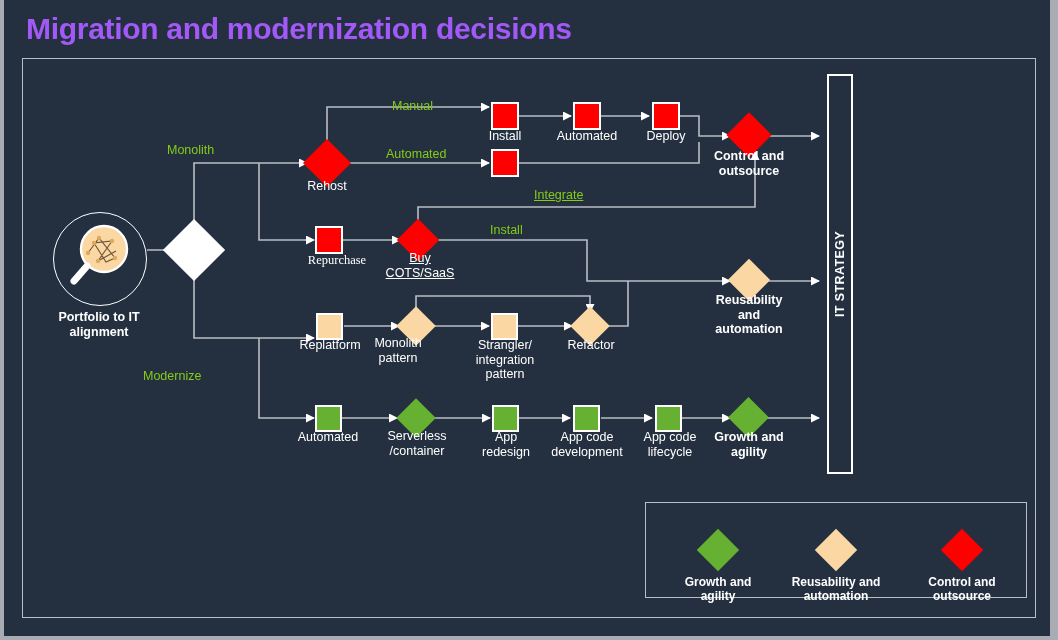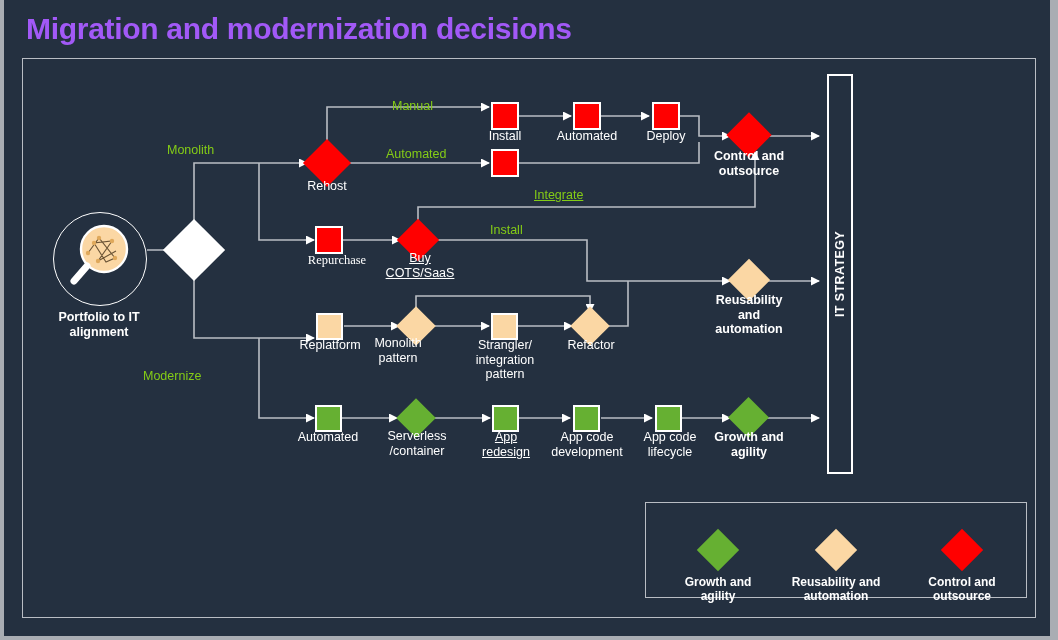--- a/index.html
+++ b/index.html
@@ -219,21 +219,21 @@
 automation</div>
 
   <div class="node sq" style="left:311px;top:405px;width:27px;height:27px;background:#66b032;"></div>
   <div class="lbl" style="left:284px;top:430px;width:80px;">Automated</div>
 
   <div class="node" style="left:398px;top:404px;width:28px;height:28px;background:#66b032;transform:rotate(45deg);"></div>
   <div class="lbl" style="left:372px;top:429px;width:82px;">Serverless
 /container</div>
 
   <div class="node sq" style="left:488px;top:405px;width:27px;height:27px;background:#66b032;"></div>
-  <div class="lbl" style="left:462px;top:430px;width:80px;text-decoration:underline;">App
+  <div class="lbl" style="left:462px;top:430px;width:80px;">App
 redesign</div>
 
   <div class="node sq" style="left:569px;top:405px;width:27px;height:27px;background:#66b032;"></div>
   <div class="lbl" style="left:537px;top:430px;width:92px;">App code
 development</div>
 
   <div class="node sq" style="left:651px;top:405px;width:27px;height:27px;background:#66b032;"></div>
   <div class="lbl" style="left:625px;top:430px;width:82px;">App code
 lifecycle</div>
 

